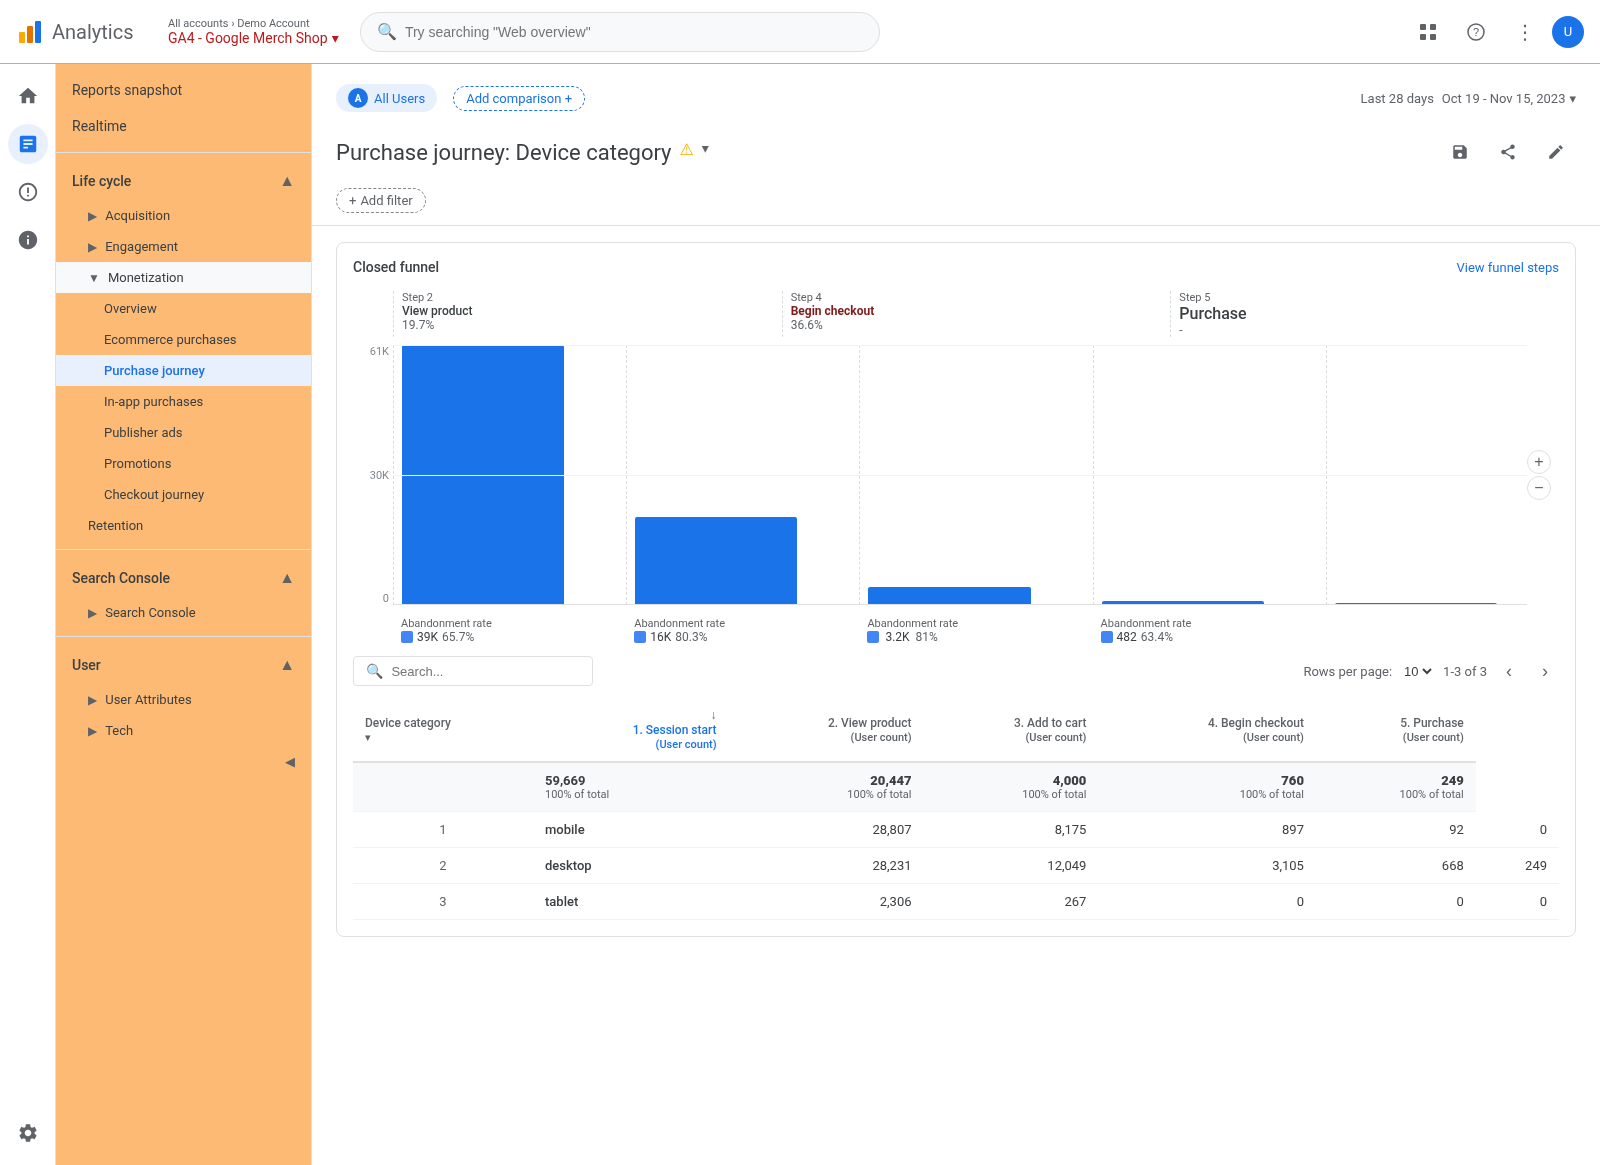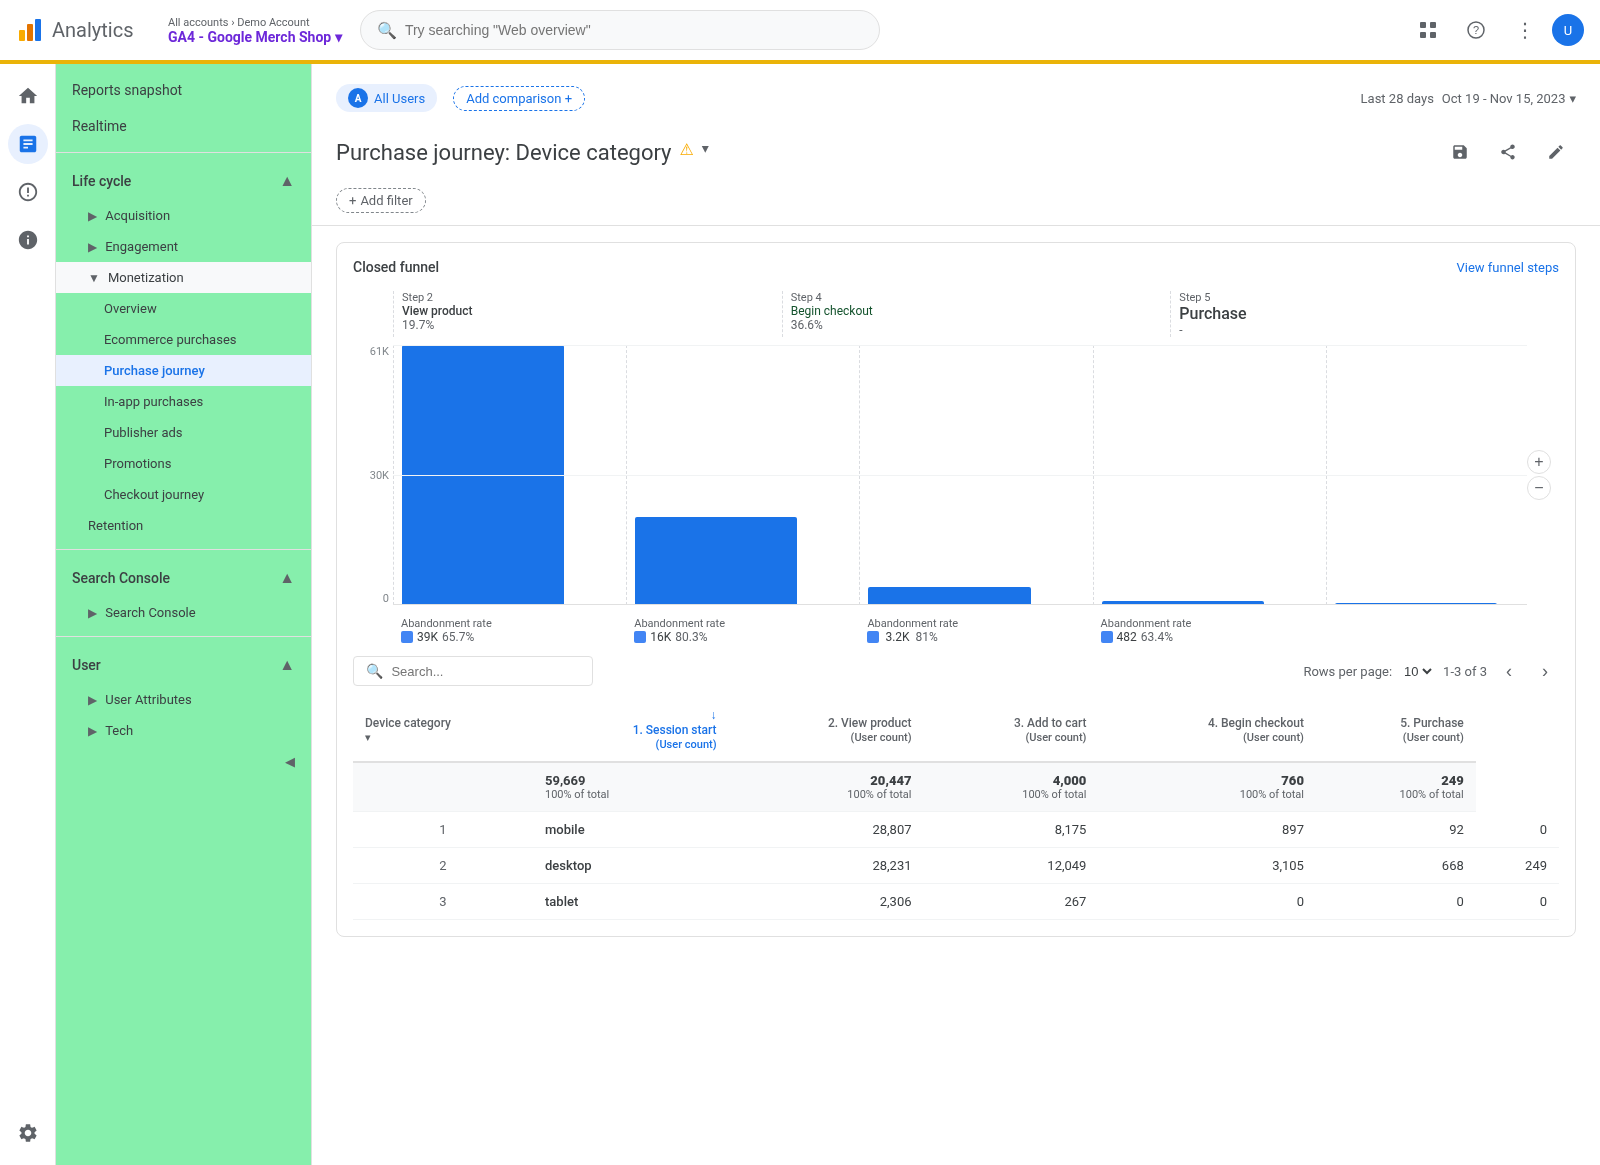--- a/index.html
+++ b/index.html
@@ -1,41 +1,41 @@
 <!DOCTYPE html>
 <html><head>
   <meta charset="utf-8">
   <style>
     * { box-sizing: border-box; margin: 0; padding: 0; }
     body { font-family: 'Google Sans', Roboto, Arial, sans-serif; font-size: 13px; color: #3c4043; background: #f8f9fa; display: flex; flex-direction: column; height: 100vh; overflow: hidden; }
 
     
-    .topbar { display: flex; align-items: center; background: #fff; border-bottom: 4px solid #eab308; height: 64px; padding: 0 16px; gap: 12px; flex-shrink: 0; z-index: 10; }
+    .topbar { display: flex; align-items: center; background: #fff; border-bottom: 1px solid #eab308; height: 64px; padding: 0 16px; gap: 12px; flex-shrink: 0; z-index: 10; }
     .logo { display: flex; align-items: center; gap: 8px; min-width: 140px; }
     .logo-text { font-size: 20px; font-weight: 400; color: #5f6368; }
     .account-info { display: flex; flex-direction: column; justify-content: center; min-width: 180px; }
     .account-path { font-size: 11px; color: #5f6368; }
-    .account-name { font-size: 14px; font-weight: 700; color: #6d28d9; display: flex; align-items: center; gap: 4px; cursor: pointer; }
+    .account-name { font-size: 14px; font-weight: 400; color: #b91c1c; display: flex; align-items: center; gap: 4px; cursor: pointer; }
     .search-bar { flex: 1; max-width: 520px; height: 40px; border: 1px solid #e0e0e0; border-radius: 24px; display: flex; align-items: center; padding: 0 16px; gap: 8px; background: #f8f9fa; }
     .search-bar input { border: none; background: transparent; outline: none; font-size: 14px; color: #3c4043; width: 100%; }
     .topbar-right { margin-left: auto; display: flex; align-items: center; gap: 8px; }
     .icon-btn { width: 40px; height: 40px; border-radius: 50%; display: flex; align-items: center; justify-content: center; cursor: pointer; border: none; background: transparent; color: #5f6368; font-size: 18px; }
     .avatar { width: 32px; height: 32px; border-radius: 50%; background: #1a73e8; color: white; display: flex; align-items: center; justify-content: center; font-size: 13px; cursor: pointer; }
 
     
     .main-layout { display: flex; flex: 1; overflow: hidden; }
 
     
     .icon-rail { width: 56px; background: #fff; border-right: 1px solid #e0e0e0; display: flex; flex-direction: column; align-items: center; padding: 8px 0; flex-shrink: 0; }
     .rail-icon { width: 40px; height: 40px; display: flex; align-items: center; justify-content: center; border-radius: 50%; cursor: pointer; color: #5f6368; font-size: 20px; margin: 4px 0; }
     .rail-icon.active { background: #e8f0fe; color: #1a73e8; }
     .rail-bottom { margin-top: auto; }
 
     
-    .sidebar { width: 256px; background: #86efac; border-right: 1px solid #e0e0e0; overflow-y: auto; flex-shrink: 0; padding: 8px 0; }
+    .sidebar { width: 256px; background: #fdba74; border-right: 1px solid #e0e0e0; overflow-y: auto; flex-shrink: 0; padding: 8px 0; }
     .sidebar-top-item { padding: 10px 16px; font-size: 14px; color: #3c4043; cursor: pointer; }
     .sidebar-section-header { display: flex; align-items: center; justify-content: space-between; padding: 10px 16px; font-size: 14px; font-weight: 500; color: #3c4043; cursor: pointer; }
     .sidebar-item { padding: 8px 16px 8px 32px; font-size: 13px; color: #3c4043; cursor: pointer; display: flex; align-items: center; gap: 8px; }
     .sidebar-sub-item { padding: 8px 16px 8px 48px; font-size: 13px; color: #3c4043; cursor: pointer; }
     .sidebar-sub-item.active { background: #e8f0fe; color: #1a73e8; font-weight: 500; }
     .expand-icon { font-size: 16px; color: #5f6368; }
     .sidebar-divider { height: 1px; background: #e0e0e0; margin: 8px 0; }
 
     
     .main-content { flex: 1; overflow-y: auto; background: #fff; }
@@ -312,21 +312,21 @@
         <div style="position:relative;">
 
           <div style="display:flex; padding-left:40px;">
             <div style="flex:1; padding: 0 8px; border-left:1px dashed #dadce0;">
               <div style="font-size:11px;color:#5f6368;">Step 2</div>
               <div style="font-size:12px;font-weight:500;color:#3c4043;">View product</div>
               <div style="font-size:12px;color:#5f6368;">19.7%</div>
             </div>
             <div style="flex:1; padding: 0 8px; border-left:1px dashed #dadce0;">
               <div style="font-size:11px;color:#5f6368;">Step 4</div>
-              <div style="font-size:12px;font-weight:400;color:#14532d;">Begin checkout</div>
+              <div style="font-size:12px;font-weight:700;color:#7f1d1d;">Begin checkout</div>
               <div style="font-size:12px;color:#5f6368;">36.6%</div>
             </div>
             <div style="flex:1; padding: 0 8px; border-left:1px dashed #dadce0;">
               <div style="font-size:11px;color:#5f6368;">Step 5</div>
               <div style="font-size:16px;font-weight:500;color:#3c4043;">Purchase</div>
               <div style="font-size:12px;color:#5f6368;">-</div>
             </div>
           </div>
 
           <div style="display:flex; height:260px; margin-top:8px;">

